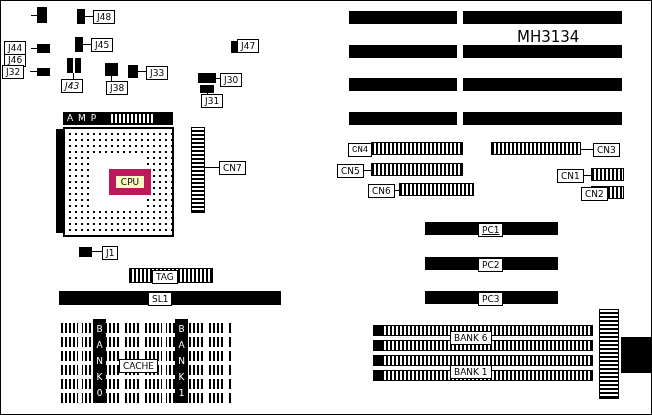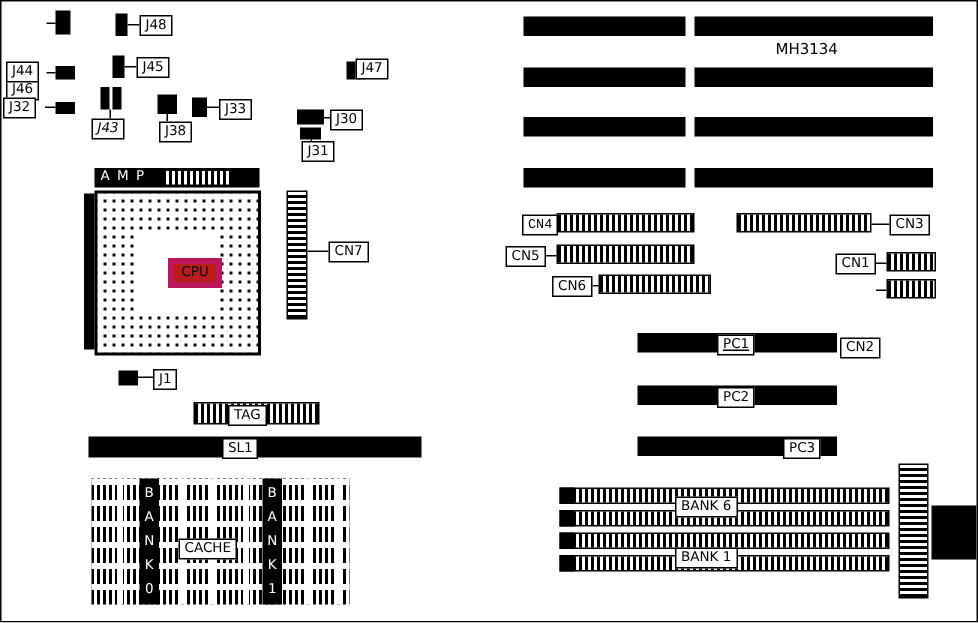--- a/index.html
+++ b/index.html
@@ -18,34 +18,34 @@
         background:repeating-linear-gradient(90deg,#000 0 2px,#fff 2px 4px); z-index:2; }
   .sh { position:absolute; box-sizing:border-box; border:1px solid #000;
         background:repeating-linear-gradient(0deg,#000 0 2px,#fff 2px 4px); z-index:2; }
   .wire { position:absolute; background:#000; z-index:5; }
   .socket {
     position:absolute; box-sizing:border-box; border:2px solid #000;
     background-image:radial-gradient(circle,#000 0.9px,transparent 1.3px);
     background-size:6px 6px; background-position:2px 2px; z-index:1;
   }
   .hole { position:absolute; background:#fff; display:flex; align-items:center; justify-content:center; z-index:2; }
-  .inbox { border:4px solid #be185d; background:#b91c1c; font-size:9px; line-height:10px; padding:1px 5px; color:#000;margin-left:24px; }
+  .inbox { border:7px solid #be185d; background:#fef9c3; font-size:9px; line-height:10px; padding:1px 5px; color:#000;margin-left:24px; }
   .chips {
     position:absolute; z-index:1;
     background:
       repeating-linear-gradient(0deg, rgba(0,0,0,0) 0 10px, #fff 10px 14px),
       repeating-linear-gradient(90deg, rgba(0,0,0,0) 0 17px, #fff 17px 21px),
       repeating-linear-gradient(90deg, #000 0 2px, #fff 2px 4px);
   }
   .vstrip {
     position:absolute; background:#000; color:#fff; font-size:9px;
     line-height:16px; text-align:center; white-space:pre; z-index:3; padding-top:2px;
     box-sizing:border-box;
   }
-  .ontext { position:absolute; font-size:10px; color:#000; z-index:3; white-space:nowrap; }
+  .ontext { position:absolute; font-size:15px; color:#000; z-index:3; white-space:nowrap; }
   .amp {
     position:absolute; background:#000; color:#fff; font-size:9px;
     line-height:13px; padding-left:4px; letter-spacing:1px; z-index:2; box-sizing:border-box;
   }
 </style>
 </head>
 <body>
 
 <div class="board">
 
@@ -153,32 +153,32 @@
   <div class="sv" style="left:370px; top:162px; width:92px; height:13px;"></div>
 
   <div class="lbl" style="left:556px; top:168px;">CN1</div>
   <div class="wire" style="left:583px; top:174px; width:7px; height:1px;"></div>
   <div class="sv" style="left:590px; top:167px; width:33px; height:13px;"></div>
 
   <div class="lbl" style="left:367px; top:183px;">CN6</div>
   <div class="wire" style="left:394px; top:189px; width:4px; height:1px;"></div>
   <div class="sv" style="left:398px; top:182px; width:75px; height:13px;"></div>
 
-  <div class="lbl" style="left:559px; top:186px;margin-top:38px;">CN2</div>
+  <div class="lbl" style="left:580px; top:186px;">CN2</div>
   <div class="wire" style="left:583px; top:192px; width:7px; height:1px;"></div>
   <div class="sv" style="left:590px; top:185px; width:33px; height:13px;"></div>
 
   <div class="blk" style="left:424px; top:221px; width:133px; height:13px;"></div>
   <div class="lbl" style="left:477px; top:222px;text-decoration:underline;">PC1</div>
 
   <div class="blk" style="left:424px; top:256px; width:133px; height:13px;"></div>
   <div class="lbl" style="left:477px; top:257px;">PC2</div>
 
   <div class="blk" style="left:424px; top:290px; width:133px; height:13px;"></div>
-  <div class="lbl" style="left:477px; top:291px;margin-left:44px;">PC3</div>
+  <div class="lbl" style="left:477px; top:291px;">PC3</div>
 
   <div class="sv" style="left:372px; top:324px; width:220px; height:11px;"></div>
   <div class="blk" style="left:372px; top:324px; width:10px; height:11px;"></div>
   <div class="sv" style="left:372px; top:339px; width:220px; height:11px;"></div>
   <div class="blk" style="left:372px; top:339px; width:10px; height:11px;"></div>
   <div class="sv" style="left:372px; top:354px; width:220px; height:11px;"></div>
   <div class="blk" style="left:372px; top:354px; width:10px; height:11px;"></div>
   <div class="sv" style="left:372px; top:369px; width:220px; height:11px;"></div>
   <div class="blk" style="left:372px; top:369px; width:10px; height:11px;"></div>
 

